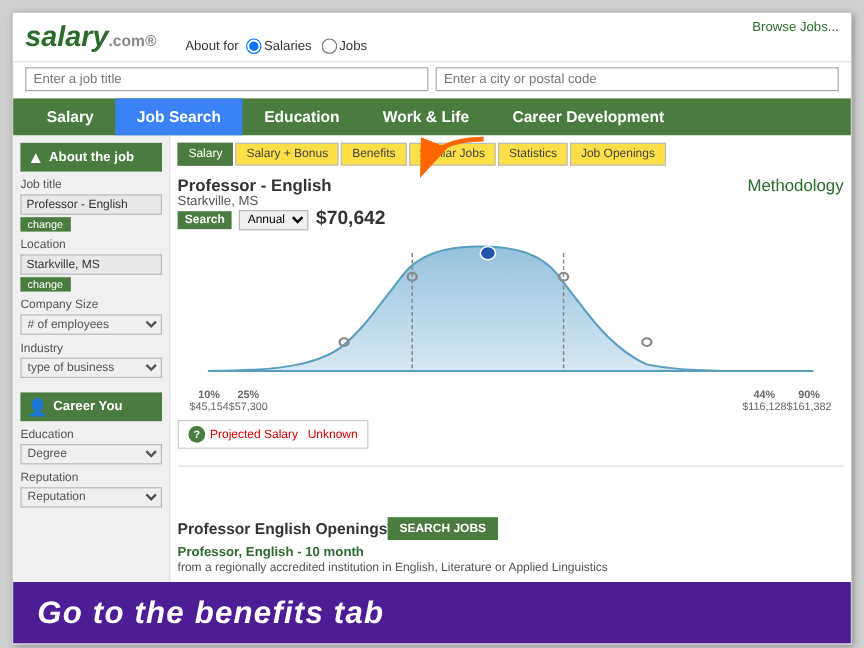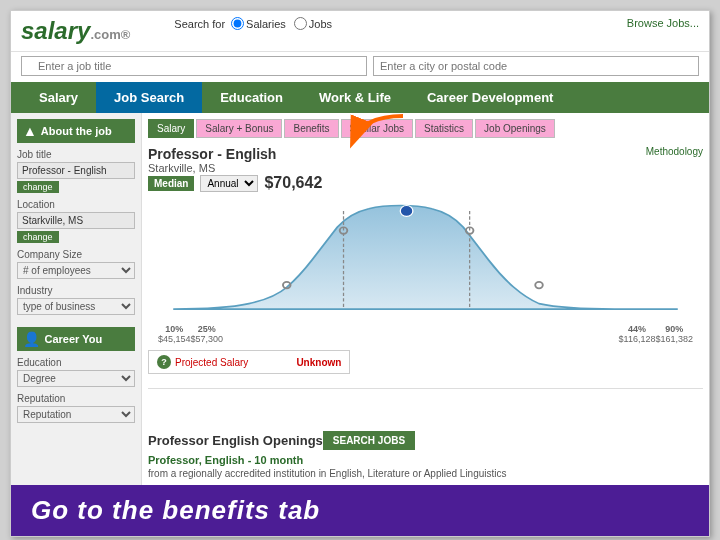--- a/index.html
+++ b/index.html
@@ -87,21 +87,21 @@
     }
     .nav-item {
       color: #fff;
       font-size: 13px;
       font-weight: bold;
       padding: 8px 18px;
       cursor: pointer;
       white-space: nowrap;
     }
     .nav-item:hover, .nav-item.active {
-      background: #0369a1;
+      background: #3b82f6;
     }
 
     
     .main-content {
       display: flex;
       background: #f0f0f0;
     }
 
     
     .sidebar {
@@ -170,42 +170,42 @@
     
     .sub-tabs {
       display: flex;
       gap: 2px;
       margin-bottom: 8px;
       align-items: center;
       flex-wrap: wrap;
     }
     .sub-tab {
       border: 1px solid #bbb;
-      background: #f9a8d4;
+      background: #fde047;
       padding: 3px 8px;
       font-size: 10px;
       cursor: pointer;
       color: #444;
     }
     .sub-tab.active {
       background: #4a7c3f;
       color: #fff;
       border-color: #4a7c3f;
     }
     .job-title {
       font-size: 14px;
       font-weight: bold;
       color: #333;
     }
     .job-location {
       font-size: 11px;
       color: #555;
     }
     .methodology-link {
-      font-size: 10px;
+      font-size: 14px;
       color: #2b6b2b;
       text-align: center;
       display: block;
     }
 
     
     .salary-bar {
       display: flex;
       align-items: center;
       gap: 6px;
@@ -345,43 +345,43 @@
       position: relative;
     }
   </style>
 </head>
 <body>
 
 <div class="outer">
 
   <div class="header">
     <div class="header-top" style="width:100%; display:flex; align-items:center; justify-content:space-between; padding:0;">
-      <div style="display:flex; align-items:flex-start; gap:28px;">
+      <div style="display:flex; align-items:flex-end; gap:8px;">
         <div class="logo">
           <span style="color:#2b6b2b; font-style:italic; font-size:24px; font-weight:900;">salary</span><span style="color:#888; font-size:13px; font-style:normal;">.com®</span>
         </div>
         <div class="search-area">
-          <span class="search-for-label">Search for</span>
+          <span class="search-for-label">About for</span>
           <div class="radio-group">
             <label>
               <input type="radio" name="searchtype" checked="" style="">
               <span>Salaries</span>
             </label>
             <label>
               <input type="radio" name="searchtype" style="">
               <span>Jobs</span>
             </label>
           </div>
         </div>
       </div>
       <a class="browse-link">Browse Jobs...</a>
     </div>
   </div>
   <div style="padding: 4px 10px 6px 10px; display:flex; gap:6px;">
-    <input class="search-inputs" style="border: 1px solid rgb(170, 170, 170); padding: 3px 16px; font-size: 11px; color: rgb(153, 153, 153); flex: 1 1 0%;" placeholder="Enter a job title">
+    <input class="search-inputs" style="border: 1px solid rgb(170, 170, 170); padding: 3px 6px; font-size: 11px; color: rgb(153, 153, 153); flex: 1 1 0%;" placeholder="Enter a job title">
     <input class="search-inputs" style="border: 1px solid rgb(170, 170, 170); padding: 3px 6px; font-size: 11px; color: rgb(153, 153, 153); flex: 1 1 0%;" placeholder="Enter a city or postal code">
   </div>
 
   <div class="nav-bar">
     <div class="nav-item">Salary</div>
     <div class="nav-item active">Job Search</div>
     <div class="nav-item">Education</div>
     <div class="nav-item">Work &amp; Life</div>
     <div class="nav-item">Career Development</div>
   </div>
@@ -453,21 +453,21 @@
 
       <div class="job-title-row">
         <div>
           <div class="job-title">Professor - English</div>
           <div class="job-location">Starkville, MS</div>
         </div>
         <a class="methodology-link">Methodology</a>
       </div>
 
       <div class="salary-bar">
-        <span class="median-label">Median</span>
+        <span class="median-label">Search</span>
         <select class="period-select">
           <option>Annual</option>
         </select>
         <span class="salary-amount">$70,642</span>
       </div>
 
       <div class="chart-container">
         <div class="chart-area">
           <svg class="chart-svg" viewBox="0 0 440 110" preserveAspectRatio="none">
 
@@ -510,21 +510,21 @@
             <div>$161,382</div>
           </div>
         </div>
       </div>
 
       <div style="margin: 6px 0;">
         <span class="projected-salary">
           <span class="question-circle">?</span>
           <span>Projected Salary</span>
             <br>
-          <span style="color:#cc0000; font-weight:bold;margin-left:40px;">Unknown</span>
+          <span style="color:#cc0000; font-weight:normal;">Unknown</span>
         </span>
       </div>
 
       <div class="openings-section">
         <div class="openings-header">
           <span class="openings-title">Professor English Openings</span>
           <button class="search-jobs-btn">SEARCH JOBS</button>
         </div>
         <div class="job-listing">
           <a href="#">Professor, English - 10 month</a>

